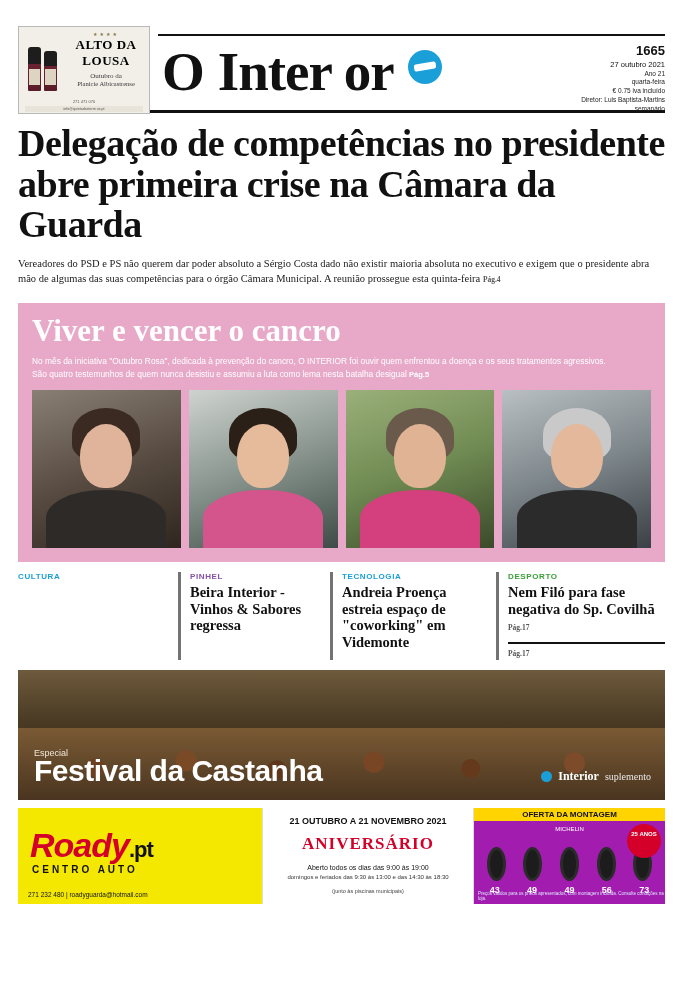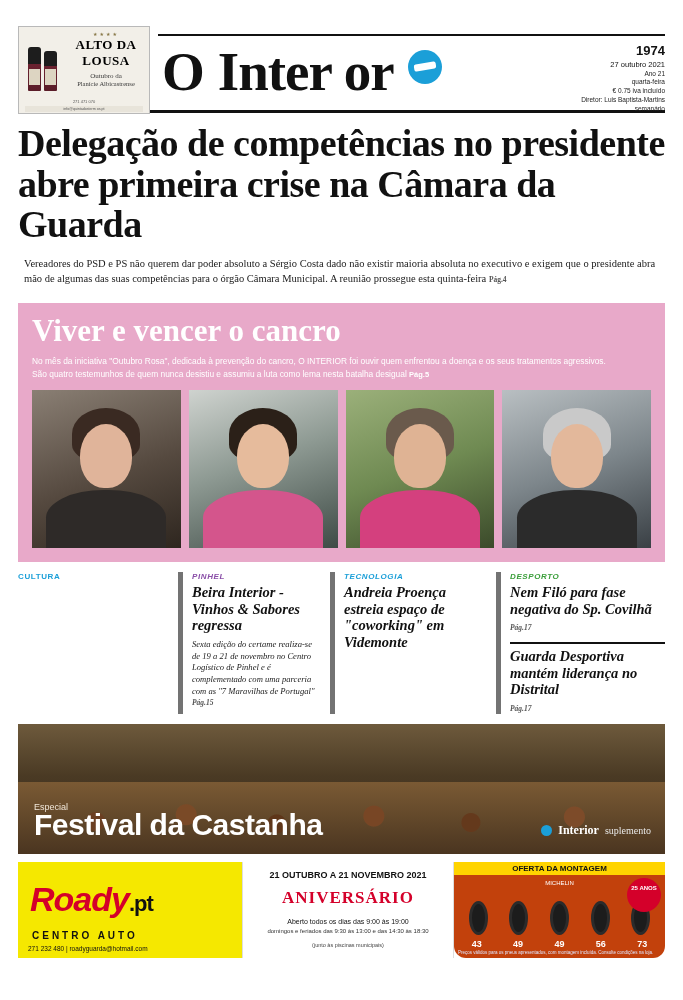--- a/index.html
+++ b/index.html
@@ -51,21 +51,21 @@
   .rule-thick { height: 3px; background: #111; margin-top: 2px; }
 
   
   .lead { padding-top: 10px; }
   .lead h1 {
     font-family: "Liberation Serif", serif; font-weight: bold; font-size: 38px;
     line-height: 1.07; color: #111; letter-spacing: -0.5px;
   }
   .lead-deck {
     font-family: "Liberation Serif", serif; font-size: 10.5px; line-height: 1.42;
-    color: #1a1a1a; margin-top: 12px; padding-bottom: 10px; margin-left: 6px;
+    color: #1a1a1a; margin-top: 12px; padding-bottom: 10px;
   }
   .pag { font-size: 7.5px; color: #555; font-weight: bold; }
 
   
   .feature { background: #e8a9c9; margin-top: 6px; padding: 12px 14px 14px; }
   .feature h2 {
     font-family: "Liberation Serif", serif; font-weight: bold; font-size: 31px;
     color: #ffffff; line-height: 1.05;
   }
   .feature-deck {
@@ -91,21 +91,21 @@
   .bs1 { background: #2e2a28; }
   .bs2 { background: #d4558c; }
   .bs3 { background: #d4407e; }
   .bs4 { background: #2b2b2b; }
 
   
   .cols { display: flex; gap: 0; margin-top: 10px; }
   .col { padding: 0 9px; }
   .col:first-child { padding-left: 0; }
   .col:last-child { padding-right: 0; }
-  .col + .col { border-left: 5px solid #737373; font-style: italic; }
+  .col + .col { border-left: 3px solid #737373; }
   .c1 { width: 160px; }
   .c2 { width: 152px; }
   .c3 { width: 166px; }
   .c4 { width: 169px; }
   .kicker { font-size: 8px; font-weight: bold; letter-spacing: .6px; color: #1b9fd8; margin-bottom: 3px; }
   .kicker.purple { color: #8a4fa8; }
   .kicker.green { color: #3a9e3a; }
   .col h3 {
     font-family: "Liberation Serif", serif; font-weight: bold; font-size: 14.5px;
     line-height: 1.14; color: #111; margin-bottom: 5px;
@@ -131,32 +131,32 @@
     position: absolute; left: 16px; bottom: 12px; font-family: Liberation Sans, sans-serif;
     font-weight: bold; font-size: 30px; color: #ffffff; letter-spacing: -0.5px;
   }
   .banner-logo { position: absolute; right: 14px; bottom: 16px; display: flex; align-items: center; gap: 6px; }
   .bl-o { width: 11px; height: 11px; border-radius: 50%; background: #1b9fd8; }
   .bl-txt { font-family: "Liberation Serif", serif; font-weight: bold; font-size: 12px; color: #fff; }
   .bl-sup { font-size: 10px; color: #e8e8e8; font-family:"Liberation Serif",serif; }
 
   
   .bottom-ads { display: flex; margin-top: 8px; height: 96px; }
-  .ad-roady { width: 224px; background: #f5e800; position: relative; text-decoration: underline; }
+  .ad-roady { width: 244px; background: #f5e800; position: relative; text-decoration: underline; }
   .roady-word { position: absolute; left: 12px; top: 18px; font-family: "Liberation Sans", sans-serif; font-weight: bold; font-style: italic; font-size: 34px; color: #d4002a; letter-spacing: -1px; }
   .roady-pt { font-size: 22px; color:#111; font-style: normal; }
-  .roady-sub { position: absolute; left: 14px; top: 68px; font-size: 10px; letter-spacing: 3px; color: #111; font-weight: bold; }
+  .roady-sub { position: absolute; left: 14px; top: 56px; font-size: 10px; letter-spacing: 3px; color: #111; font-weight: bold; }
   .roady-foot { position: absolute; left: 10px; bottom: 6px; font-size: 6.5px; color: #111; }
   .ad-aniv { width: 212px; background: #fff; border-left:1px solid #ddd; border-right:1px solid #ddd; text-align: center; padding-top: 8px; }
   .aniv-date { font-size: 9px; font-weight: bold; color: #111; }
   .aniv-title { font-family:"Liberation Serif",serif; font-weight:bold; font-size: 17px; color: #d4002a; margin-top: 8px; letter-spacing: 1px;}
   .aniv-l1 { font-size: 7px; color: #111; margin-top: 10px; }
   .aniv-l2 { font-size: 6px; color: #333; margin-top: 3px; }
   .aniv-l3 { font-size: 5.5px; color: #444; margin-top: 8px; }
-  .ad-tyres { flex: 1; background: #c2410c; position: relative; color: #fff; border-radius: 12px; }
+  .ad-tyres { flex: 1; background: #a21caf; position: relative; color: #fff; }
   .tyre-head { background: #ffd400; color: #111; font-size: 8px; font-weight: bold; text-align: center; padding: 2px 0; }
   .tyre-row { display: flex; justify-content: space-around; align-items: flex-end; margin-top: 26px; padding: 0 4px; }
   .tyre { width: 19px; height: 34px; border-radius: 50%; background: #1c1c1c; border: 3px solid #2b2b2b; }
   .price-row { display: flex; justify-content: space-around; margin-top: 4px; padding: 0 2px; }
   .price { font-size: 9px; font-weight: bold; color: #fff; }
   .tyre-badge { position: absolute; right: 4px; top: 16px; width: 34px; height: 34px; border-radius: 50%; background: #d4002a; color:#fff; font-size: 6px; text-align:center; padding-top:7px; line-height:1.1; font-weight:bold;}
   .tyre-foot { position: absolute; bottom: 3px; left: 4px; font-size: 4.5px; color: #dfe6ff; }
   .tyre-mich { position:absolute; left: 50%; top: 18px; transform: translateX(-50%); font-size: 6px; color:#fff; }
 </style>
 </head>
@@ -183,21 +183,21 @@
     </div>
 
     <div class="nameplate">
       <div class="nameplate-rule"></div>
       <div class="logo-wrap">
         <span class="logo-text logo-o">O</span>
         <span class="logo-text" style="margin-left:14px">Inter or</span>
         <span class="logo-dot"></span>
       </div>
       <div class="issue-info">
-        <div class="issue-num">1974</div>
+        <div class="issue-num">1665</div>
         <div class="issue-date">27 outubro 2021</div>
         <div class="issue-line">Ano 21</div>
         <div class="issue-line">quarta-feira</div>
         <div class="issue-line">€ 0.75 iva incluído</div>
         <div class="issue-line">Diretor: Luis Baptista-Martins</div>
         <div class="issue-line">semanário</div>
       </div>
     </div>
   </div>
 
@@ -243,34 +243,32 @@
 
   <div class="cols">
 
     <div class="col c1">
       <div class="kicker">CULTURA</div>
     </div>
 
     <div class="col c2">
       <div class="kicker purple">PINHEL</div>
       <h3>Beira Interior - Vinhos &amp; Sabores regressa</h3>
-      <p><span>Sexta edição do certame realiza-se de 19 a 21 de novembro no Centro Logístico de Pinhel e é complementado com uma parceria com as "7 Maravilhas de Portugal"</span> <span class="pag">Pág.15</span></p>
     </div>
 
     <div class="col c3">
       <div class="kicker">TECNOLOGIA</div>
       <h3>Andreia Proença estreia espaço de "coworking" em Videmonte</h3>
     </div>
 
     <div class="col c4">
       <div class="kicker green">DESPORTO</div>
       <h3>Nem Filó para fase negativa do Sp. Covilhã</h3>
       <p style="margin-bottom:8px"><span class="pag">Pág.17</span></p>
       <div class="rule-top"></div>
-      <h3>Guarda Desportiva mantém liderança no Distrital</h3>
       <p><span class="pag">Pág.17</span></p>
     </div>
   </div>
 
   <div class="banner">
     <div class="banner-crate"></div>
     <div class="nuts"></div>
     <div class="banner-especial">Especial</div>
     <div class="banner-title">Festival da Castanha</div>
     <div class="banner-logo">

